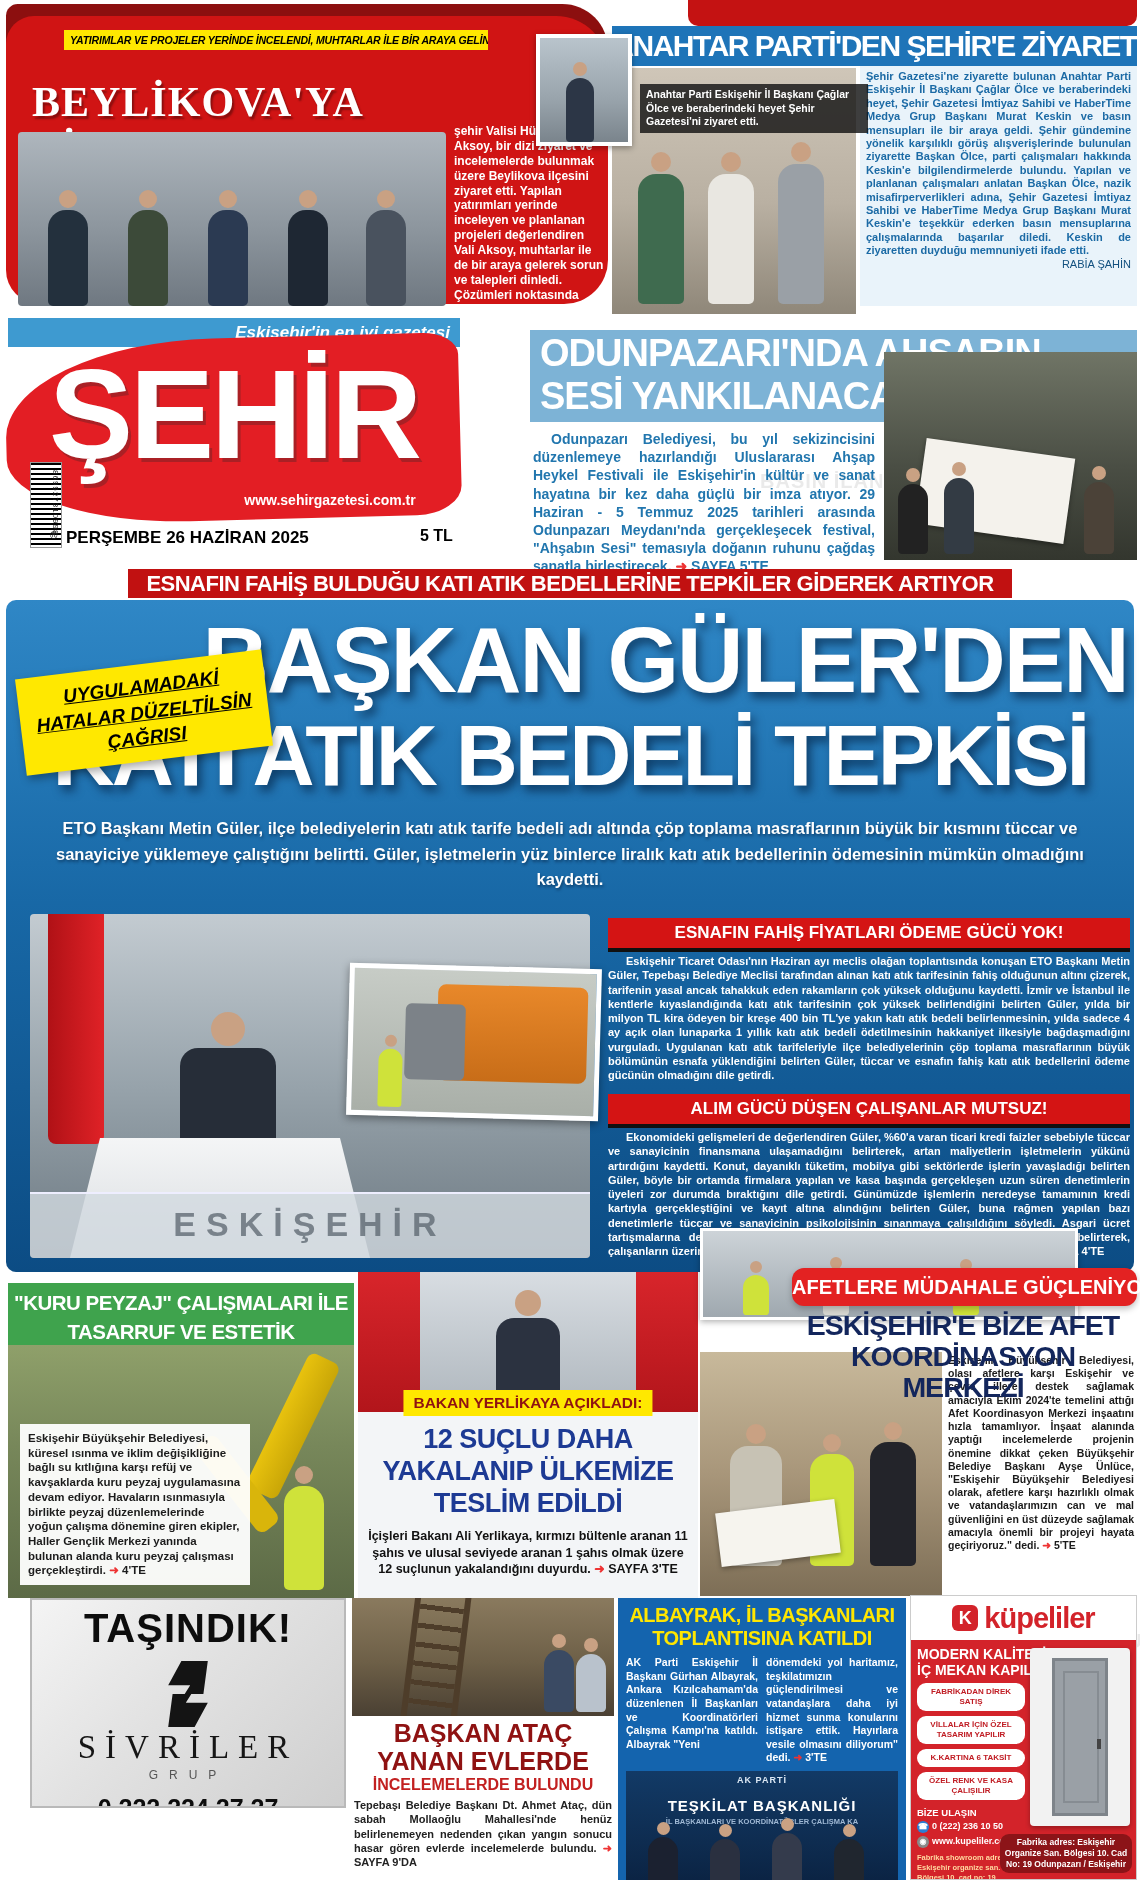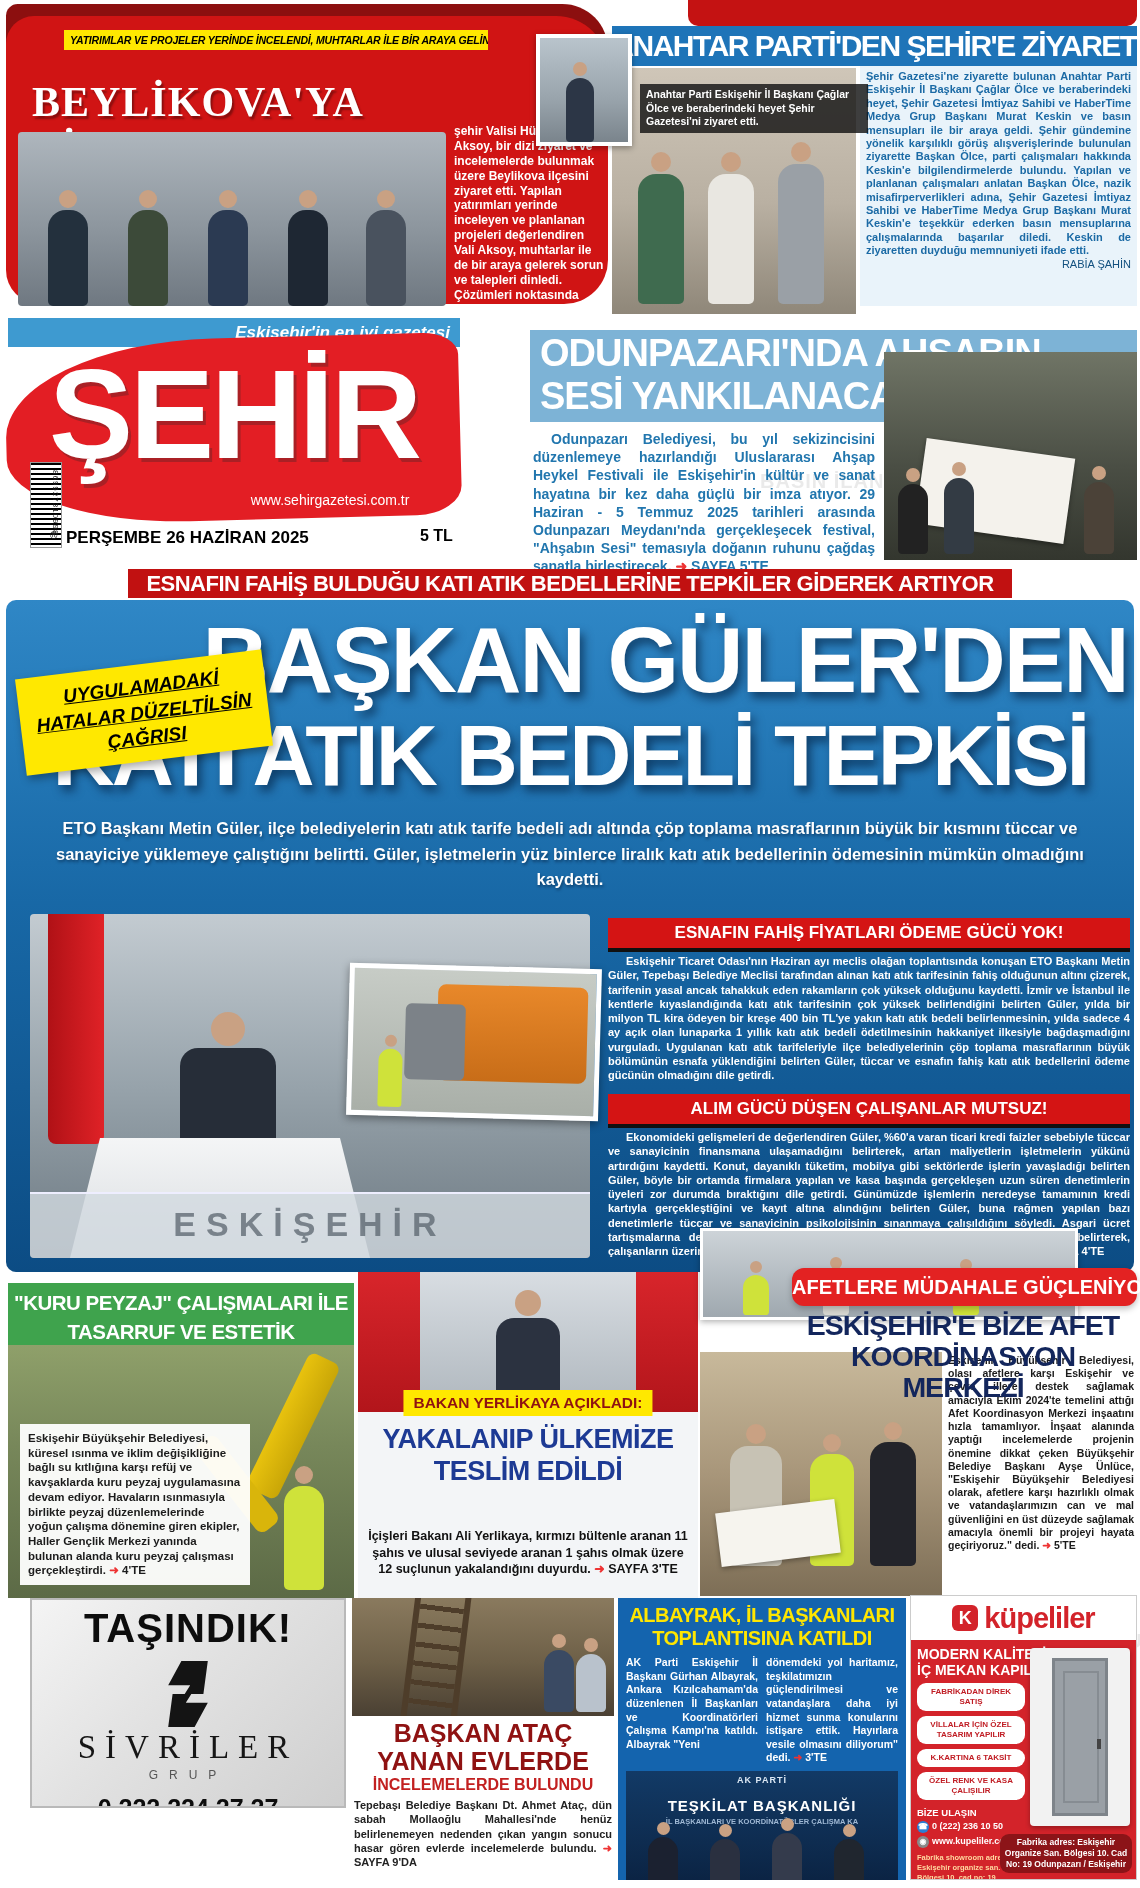--- a/index.html
+++ b/index.html
@@ -42,21 +42,21 @@
       font-size:11px;line-height:1.22;padding:4px 6px;box-sizing:border-box;text-align:justify;overflow:hidden;}
   .ana-byline{display:block;text-align:right;color:#12507f;font-weight:400;}
 
   
   .mast-tag{left:8px;top:318px;width:452px;height:29px;background:#3e9ad0;color:#fff;font-weight:700;
       font-style:italic;font-size:17px;line-height:29px;text-align:right;padding-right:10px;box-sizing:border-box;}
   .mast-flag{left:6px;top:338px;width:454px;height:182px;background:#e31e24;
       border-radius:46% 8% 10% 40%/ 52% 12% 16% 36%;transform:rotate(-1.5deg);}
   .mast-title{left:14px;top:352px;width:440px;text-align:center;color:#fff;font-weight:800;font-size:126px;
       letter-spacing:-3px;line-height:1;text-shadow:3px 4px 0 rgba(40,40,40,.30);}
-  .mast-web{left:220px;top:492px;width:220px;color:#fff;font-weight:400;font-size:14px;text-align:center;}
+  .mast-web{left:220px;top:492px;width:220px;color:#fff;font-weight:700;font-size:14px;text-align:center;}
   .barcode{left:30px;top:462px;width:30px;height:84px;background:#fff;border:1px solid #999;
       background-image:repeating-linear-gradient(180deg,#000 0 2px,#fff 2px 5px);}
   .barcode-digits{left:60px;top:470px;color:#222;font-size:8px;transform:rotate(90deg);transform-origin:left top;letter-spacing:1px;}
   .mast-date{left:66px;top:528px;color:#000;font-weight:800;font-size:17px;}
   .mast-reg{left:50px;top:530px;font-size:10px;color:#222;}
   .mast-price{left:420px;top:527px;color:#000;font-weight:800;font-size:16px;}
 
   
   .odu-band{left:530px;top:330px;width:607px;height:92px;background:#7db3d6;}
   .odu-head{left:540px;top:332px;width:595px;color:#fff;font-weight:800;font-size:38px;letter-spacing:-1px;line-height:1.12;z-index:4;}
@@ -361,20 +361,21 @@
     <div class="yer-photo">
       <div class="yer-flag" style="left:0;"></div>
       <div class="yer-flag" style="right:0;"></div>
       <span class="person" style="left:138px;top:18px;">
           <span class="head" style="width:26px;height:26px;"></span>
           <span class="torso" style="width:64px;height:86px;background:#2b3240;"></span>
         </span>
     </div>
     <div class="yer-badge">BAKAN YERLİKAYA AÇIKLADI:</div>
     <div class="yer-head">
+      <div>12 SUÇLU DAHA</div>
       <div>YAKALANIP ÜLKEMİZE</div>
       <div>TESLİM EDİLDİ</div>
     </div>
     <div class="yer-body">
       <span>İçişleri Bakanı Ali Yerlikaya, kırmızı bültenle aranan 11 şahıs ve ulusal seviyede aranan 1 şahıs olmak üzere 12 suçlunun yakalandığını duyurdu.</span>
       <span class="arrow-red">➜</span>
       <b>SAYFA 3'TE</b>
     </div>
   </div>
 

